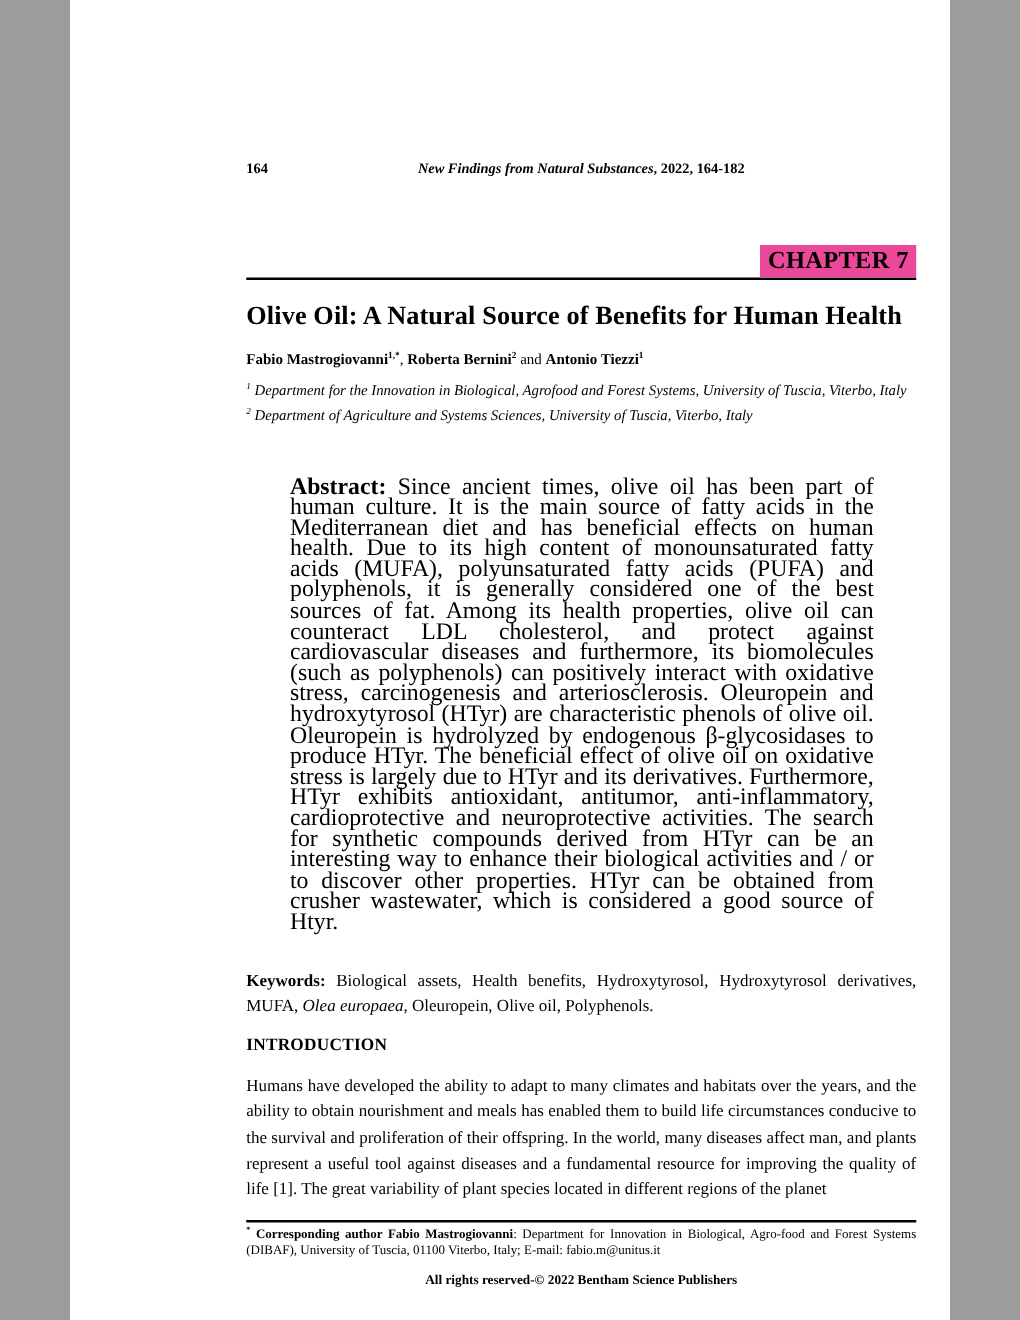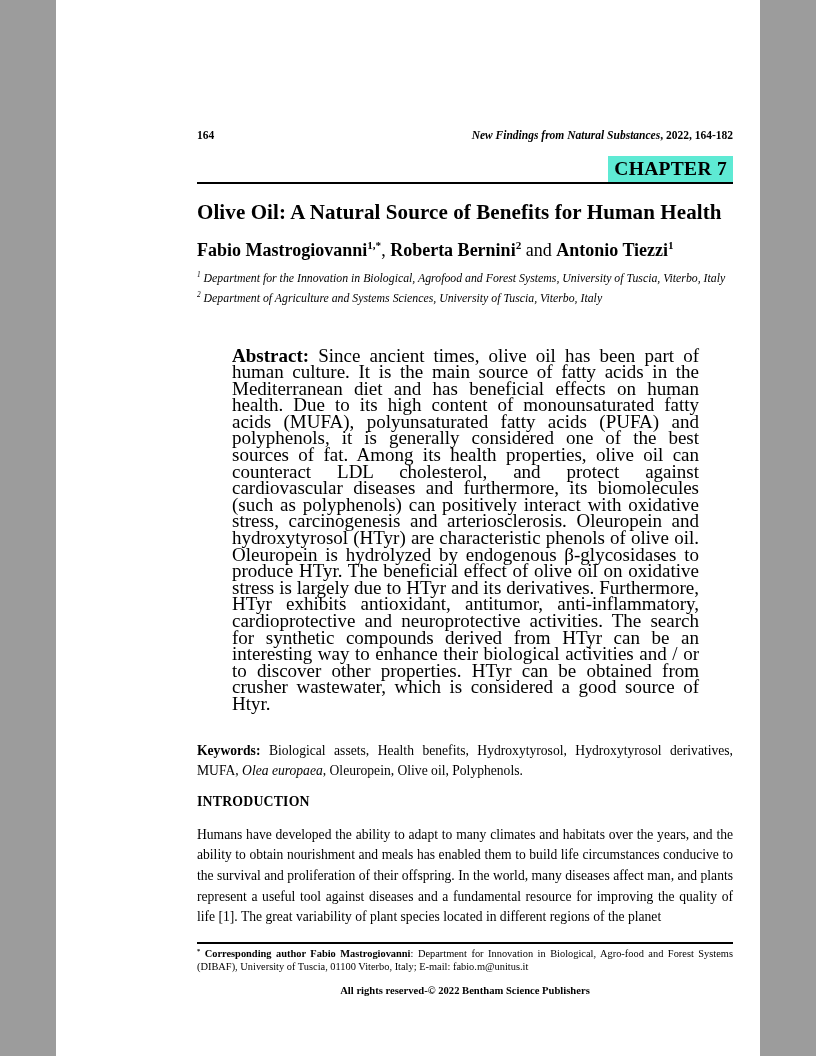--- a/index.html
+++ b/index.html
@@ -26,21 +26,21 @@
     margin-top: 129px;
     height: 16px;
     font-size: 11.5px;
     font-weight: bold;
   }
   .runhead .pagenum {
     position: absolute;
     left: 0; top: 0;
   }
   .runhead .center {
-    text-align: right;
+    text-align: center;
   }
   .runhead .journal-italic { font-style: italic; }
   
   .chapter-row {
     text-align: right;
     border-bottom: 2px solid #000;
     margin-top: 11px;
     line-height: 0;
   }
   .chapter-badge {
@@ -56,21 +56,21 @@
   .chapter-title {
     margin: 14px 0 0 0;
     font-size: 21px;
     font-weight: bold;
     line-height: 28.5px;
     letter-spacing: 0.1px;
   }
   
   .authors {
     margin-top: 13px;
-    font-size: 18px;
+    font-size: 12px;
   }
   .authors .author-name { font-weight: bold; }
   sup { font-size: 0.62em; line-height: 0; }
   
   .affiliations {
     margin-top: 9px;
     font-size: 11.8px;
     font-style: italic;
     line-height: 16.5px;
   }
@@ -131,21 +131,21 @@
 
 <div class="page" style="background: rgb(255, 255, 255);">
   <div class="content">
 
     <div class="runhead">
       <span class="pagenum">164</span>
       <div class="center"><span class="journal-italic">New Findings from Natural Substances</span><span>, 2022, 164-182</span></div>
     </div>
 
     <div class="chapter-row">
-      <span class="chapter-badge" style="background: #5eead4;">CHAPTER 7</span>
+      <span class="chapter-badge" style="background: #ec4899; margin-top: 40px;">CHAPTER 7</span>
     </div>
 
     <h1 class="chapter-title">Olive Oil: A Natural Source of Benefits for Human Health</h1>
 
     <div class="authors"><span class="author-name">Fabio Mastrogiovanni</span><sup class="author-name">1,*</sup><span>, </span><span class="author-name">Roberta Bernini</span><sup class="author-name">2</sup><span> and </span><span class="author-name">Antonio Tiezzi</span><sup class="author-name">1</sup></div>
 
     <div class="affiliations">
       <div class="affiliation"><sup>1</sup><span> Department for the Innovation in Biological, Agrofood and Forest Systems, University of Tuscia, Viterbo, Italy</span></div>
       <div class="affiliation"><sup>2</sup><span> Department of Agriculture and Systems Sciences, University of Tuscia, Viterbo, Italy</span></div>
     </div>

